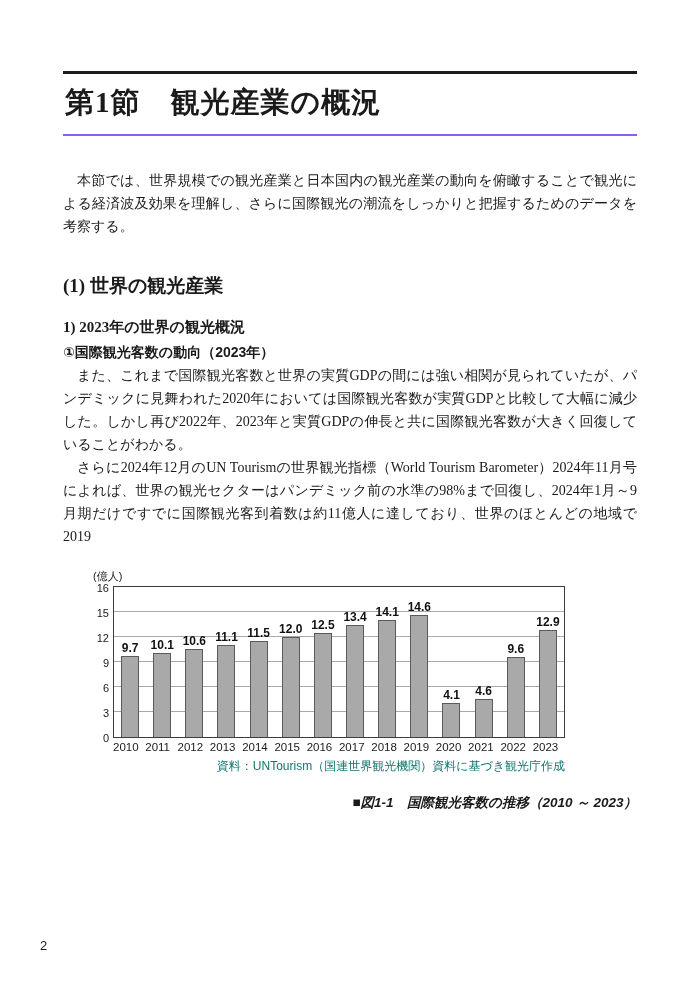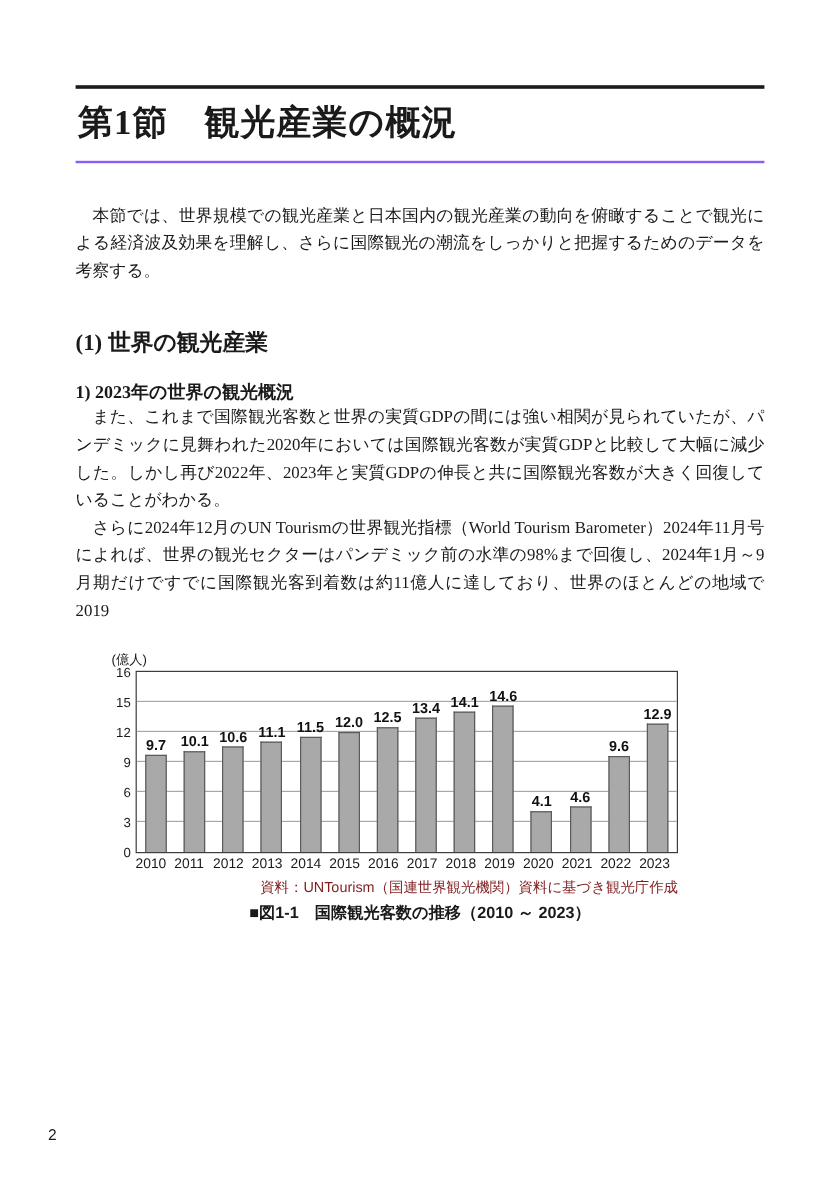--- a/index.html
+++ b/index.html
@@ -133,28 +133,29 @@
   .x-axis span {
     flex: 1;
     text-align: left;
     font-size: 11.5px;
     color: #1a1a1a;
   }
   .source-line {
     text-align: right;
     font-size: 12px;
     margin-top: 5px;
-    color: #7f1d1d;
+    color: #0f766e;
   }
   .fig-caption {
-    text-align: center;
+    text-align: right;
     font-size: 13.5px;
     font-weight: bold;
-    margin-top: 4px;
-    font-family: "Liberation Sans", "DejaVu Sans", sans-serif;
+    margin-top: 19px;
+    font-family: "Liberation Sans", "DejaVu Sans", sans-serif;
+    font-style: italic;
   }
   .page-number {
     position: absolute;
     left: 40px;
     top: 938px;
     font-size: 13px;
     font-family: "Liberation Sans", "DejaVu Sans", sans-serif;
     color: #1a1a1a;
   }
 </style>
@@ -165,20 +166,21 @@
   <div class="content">
 
     <div class="title-block">
       <h1>第1節　観光産業の概況</h1>
     </div>
 
     <p class="para intro">本節では、世界規模での観光産業と日本国内の観光産業の動向を俯瞰することで観光による経済波及効果を理解し、さらに国際観光の潮流をしっかりと把握するためのデータを考察する。</p>
 
     <h2 class="h-section">(1)  世界の観光産業</h2>
     <h3 class="h-sub">1)  2023年の世界の観光概況</h3>
+    <h4 class="h-subsub">①国際観光客数の動向（2023年）</h4>
 
     <p class="para">また、これまで国際観光客数と世界の実質GDPの間には強い相関が見られていたが、パンデミックに見舞われた2020年においては国際観光客数が実質GDPと比較して大幅に減少した。しかし再び2022年、2023年と実質GDPの伸長と共に国際観光客数が大きく回復していることがわかる。</p>
     <p class="para">さらに2024年12月のUN Tourismの世界観光指標（World Tourism Barometer）2024年11月号によれば、世界の観光セクターはパンデミック前の水準の98%まで回復し、2024年1月～9月期だけですでに国際観光客到着数は約11億人に達しており、世界のほとんどの地域で2019</p>
 
     <div class="figure-block">
       <div class="unit-label">(億人)</div>
       <div class="plot-row">
         <div class="y-axis">
             <span style="bottom: 0%;">0</span>
             <span style="bottom: 16.6667%;">3</span>

